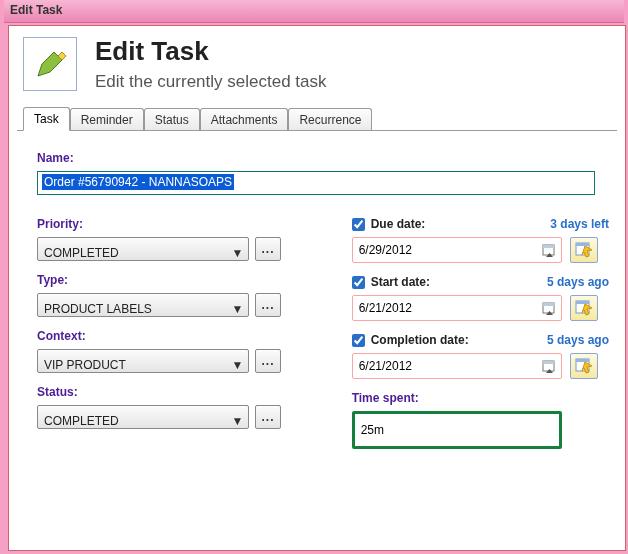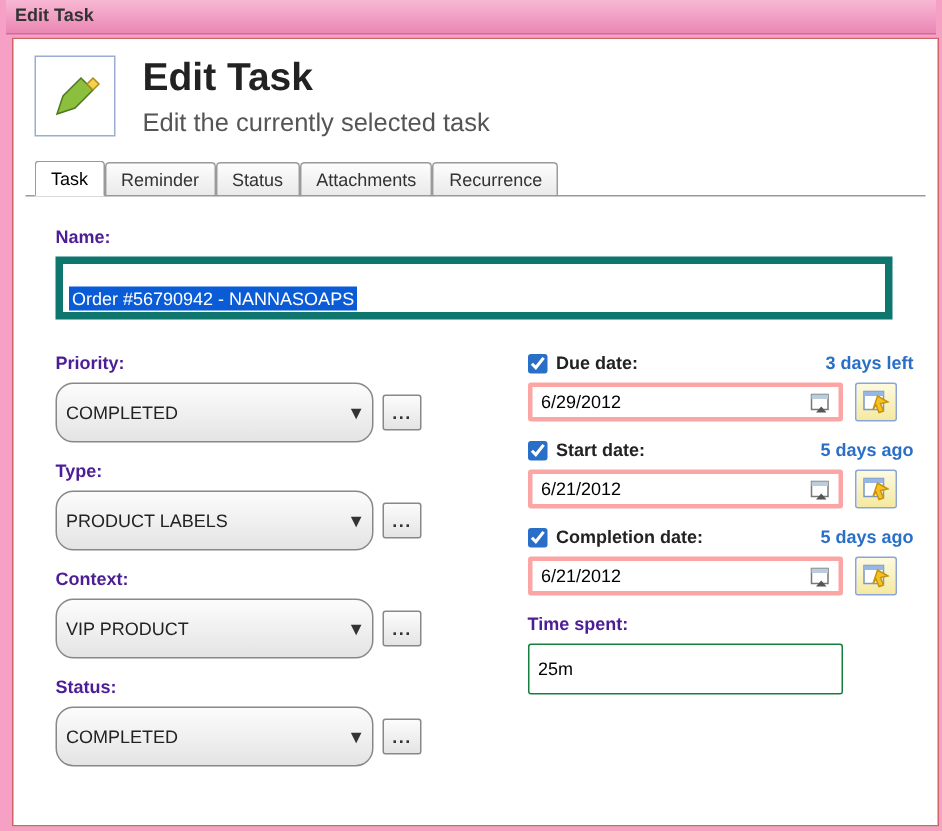--- a/index.html
+++ b/index.html
@@ -18,33 +18,33 @@
   .tabline{border-top:1px solid #9a9a9a;margin:0 8px 0 8px;position:relative;top:0px;z-index:1;}
   .form{padding:10px 16px 0 28px;display:flex;}
   .col{display:flex;flex-direction:column;}
   .col.left{width:300px;margin-right:20px;}
   .col.right{width:262px;}
   .lbl{font-weight:bold;color:#4c1d95;margin-top:12px;margin-bottom:6px;}
   .row-lbl{display:flex;align-items:center;margin-top:12px;margin-bottom:6px;justify-content:flex-end;}
   .row-lbl label{font-weight:bold;color:#222;}
   .row-lbl input[type=checkbox]{margin-right:6px;accent-color:#2a6fc7;}
   .row-lbl .relative{margin-left:auto;color:#2a6fc7;font-weight:bold;}
-  .name-input{width:558px;height:24px;border:5px solid #0f766e;padding:16px 4px;background:#fff;}
+  .name-input{width:558px;height:24px;border:1px solid #0f766e;padding:3px 4px;background:#fff;}
   .name-input .sel{background:#0a5bd6;color:#fff;padding:1px 2px;}
   .combo-row{display:flex;align-items:center;}
-  .combo{width:212px;height:40px;border:1px solid #888;background:linear-gradient(#fcfcfc,#e4e4e4);display:flex;align-items:center;padding:0 3px 0 6px;color:#222;border-radius:12px;cursor:pointer;}
+  .combo{width:212px;height:24px;border:1px solid #888;background:linear-gradient(#fcfcfc,#e4e4e4);display:flex;align-items:flex-end;padding:0 3px 0 6px;color:#222;border-radius:2px;cursor:pointer;}
   .combo .cv{flex:1;}
   .combo .arrow{width:15px;text-align:center;color:#333;}
   .squarebtn{width:26px;height:24px;margin-left:6px;border:1px solid #888;background:linear-gradient(#fcfcfc,#e4e4e4);display:flex;align-items:center;justify-content:center;border-radius:2px;cursor:pointer;font-weight:bold;color:#333;letter-spacing:1px;}
   .date-row{display:flex;align-items:center;}
-  .date-box{width:210px;height:26px;border:3px solid #fca5a5;background:#fff;border-radius:2px;display:flex;align-items:center;padding-left:6px;}
+  .date-box{width:210px;height:26px;border:1px solid #fca5a5;background:#fff;border-radius:2px;display:flex;align-items:center;padding-left:6px;}
   .date-box .dv{flex:1;}
   .date-box .dropicon{width:22px;display:flex;align-items:center;justify-content:center;cursor:pointer;}
   .calbtn{width:28px;height:26px;margin-left:8px;border:1px solid #8aa5d6;border-radius:2px;background:linear-gradient(#fdfae0,#f5e9a0);display:flex;align-items:center;justify-content:center;cursor:pointer;}
-  .text-input{width:210px;height:26px;border:1px solid #15803d;border-radius:2px;padding:16px 6px;background:#fff;}
+  .text-input{width:210px;height:26px;border:3px solid #15803d;border-radius:2px;padding:16px 6px;background:#fff;}
 </style>
 </head>
 <body>
 
 <div class="outer">
   <div class="titlebar">Edit Task</div>
   <div class="titlebar-hr"></div>
   <div class="panel">
 
     <div class="hdr">

